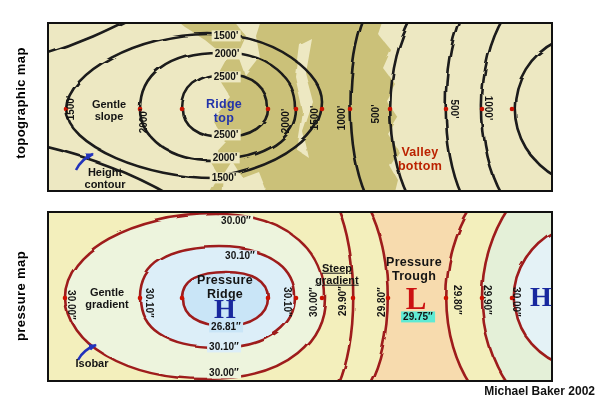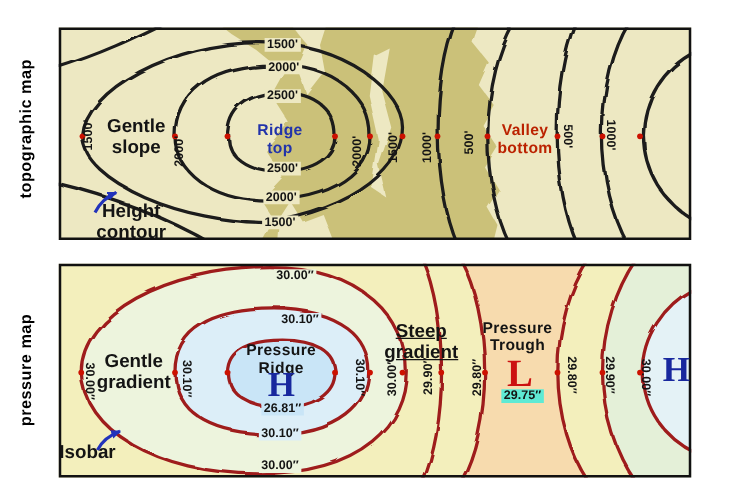--- a/index.html
+++ b/index.html
@@ -4,23 +4,23 @@
 <style>
   html,body{margin:0;padding:0;background:#fff;}
   #stage{position:relative;width:600px;height:400px;background:#fff;overflow:hidden;
          font-family:"Liberation Sans",sans-serif;}
   svg{position:absolute;display:block;}
   .lab{position:absolute;transform:translate(-50%,-50%);font-family:"Liberation Sans",sans-serif;
        font-weight:bold;color:#141414;white-space:pre-line;text-align:center;line-height:1.12;}
   .tv{font-size:10px;background:#EDE8C2;padding:0 2px;}
   .trot{font-size:10px;transform:translate(-50%,-50%) rotate(-90deg);}
   .trotcw{font-size:10px;transform:translate(-50%,-50%) rotate(90deg);}
-  .ann{font-size:15px;}
+  .ann{font-size:11px;}
   .ridge{font-size:12.5px;color:#2233AA;letter-spacing:.3px;}
-  .valley{font-size:12.5px;color:#BB2200;letter-spacing:.3px;}
+  .valley{font-size:12.5px;color:#BB2200;letter-spacing:.3px;margin-top:48px;}
   .pann{font-size:12.5px;letter-spacing:.3px;}
   .pv{font-size:10px;padding:0 2px;}
   .bg-g{background:#EDF4DD;}
   .bg-b1{background:#DCEEF8;}
   .bg-b2{background:#C9E5F7;}
   .bg-o{background:#5eead4;}
   .pcw{font-size:10px;transform:translate(-50%,-50%) rotate(90deg);}
   .pccw{font-size:10px;transform:translate(-50%,-50%) rotate(-90deg);}
   .bigH{font-family:"Liberation Serif",serif;font-size:28px;color:#18289E;line-height:1;}
   .bigL{font-family:"Liberation Serif",serif;font-size:31px;color:#CC1111;line-height:1;}
@@ -158,32 +158,33 @@
       <div class="lab pv bg-g" style="left: 236px; top: 221px;">30.00″</div>
       <div class="lab pv bg-b1" style="left: 240px; top: 256px;">30.10″</div>
       <div class="lab pann" style="left: 225px; top: 287px;">Pressure
 Ridge</div>
       <div class="lab bigH" style="left: 225px; top: 309px;">H</div>
       <div class="lab pv bg-b2" style="left: 226px; top: 327px;">26.81″</div>
       <div class="lab pv bg-b1" style="left: 224px; top: 347px;">30.10″</div>
       <div class="lab pv bg-g" style="left: 224px; top: 373px;">30.00″</div>
       <div class="lab ann" style="left: 107px; top: 298px;">Gentle
 gradient</div>
-      <div class="lab ann" style="left: 70px; top: 363px; text-align: right;">Isobar</div>
+      <div class="lab ann" style="left: 92px; top: 363px; text-align: right;">Isobar</div>
       <div class="lab pcw" style="left: 71px; top: 305px;">30.00″</div>
       <div class="lab pcw" style="left: 149px; top: 303px;">30.10″</div>
       <div class="lab pcw" style="left: 287px; top: 302px;">30.10″</div>
       <div class="lab pccw" style="left: 314px; top: 302px;">30.00″</div>
       <div class="lab pccw" style="left: 343px; top: 301px;">29.90″</div>
       <div class="lab pccw" style="left: 382px; top: 302px;">29.80″</div>
       <div class="lab ann" style="left: 337px; top: 274px; text-decoration: underline;">Steep
 gradient</div>
       <div class="lab pann" style="left: 414px; top: 269px;">Pressure
 Trough</div>
       <div class="lab bigL" style="left: 416px; top: 298px;">L</div>
       <div class="lab pv bg-o" style="left: 418px; top: 317px;">29.75″</div>
       <div class="lab pcw" style="left: 457px; top: 300px;">29.80″</div>
       <div class="lab pcw" style="left: 487px; top: 300px;">29.90″</div>
       <div class="lab pcw" style="left: 516px; top: 302px;">30.00″</div>
       <div class="lab bigH" style="left: 541px; top: 297px;">H</div>
     </div>
 
+  <div class="credit">Michael Baker 2002</div>
 </div>
 
 </body></html>

